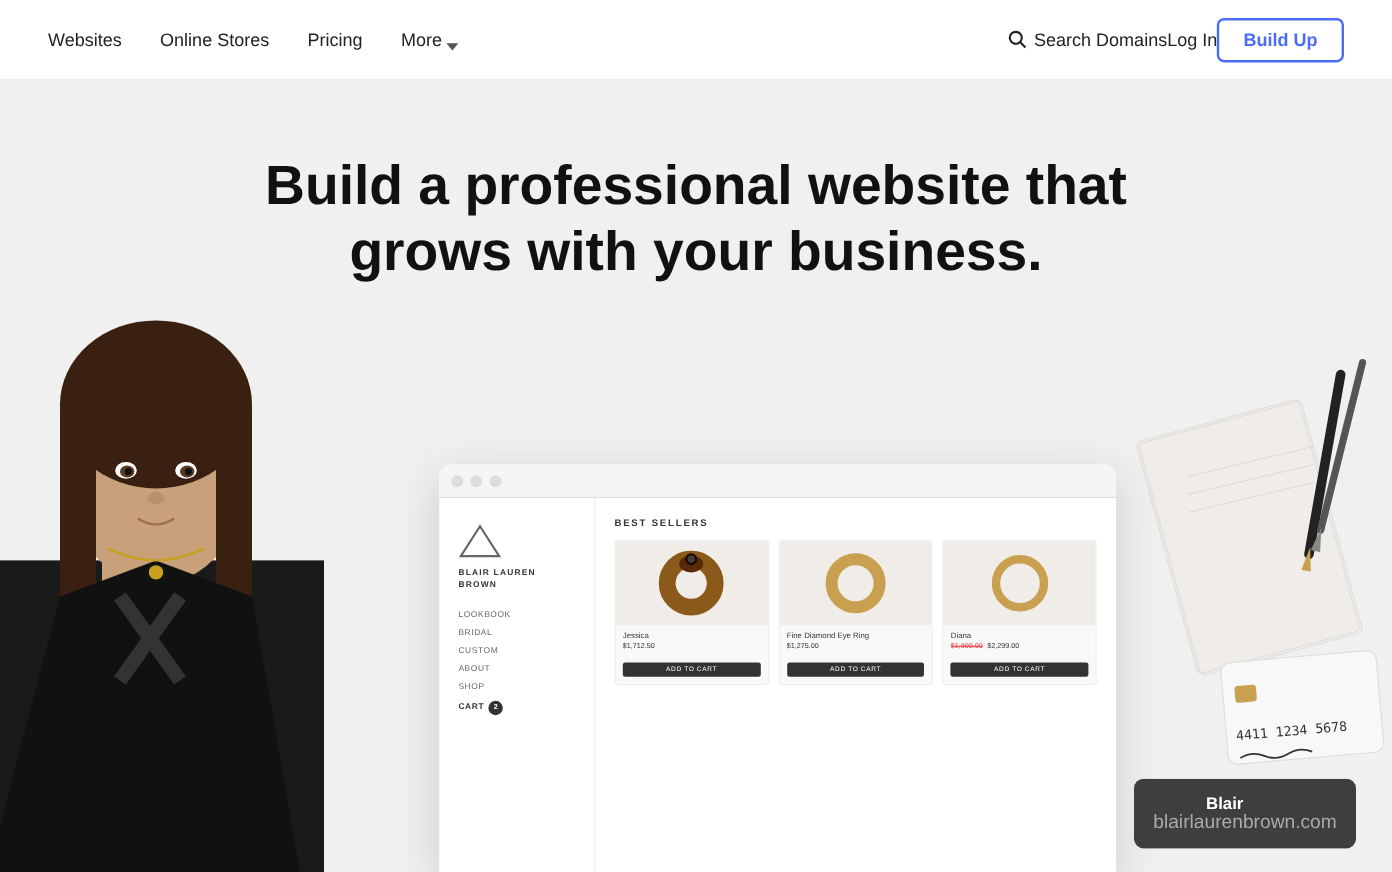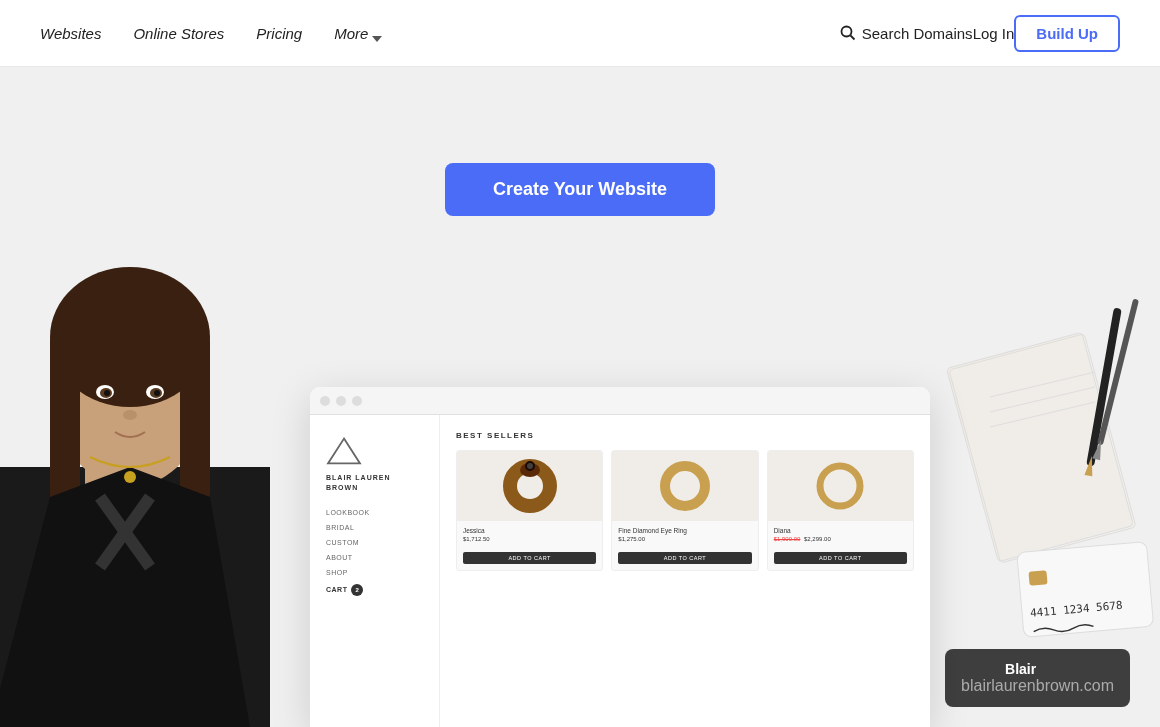--- a/index.html
+++ b/index.html
@@ -14,21 +14,20 @@
       padding: 0 40px;
       height: 67px;
       border-bottom: 1px solid #e8e8e8;
       position: relative;
       z-index: 10;
     }
     .header-left {
       display: flex;
       align-items: center;
       gap: 32px;
-      font-style: italic;
     }
     .nav-link {
       font-size: 15px;
       color: #222;
       text-decoration: none;
       cursor: pointer;
     }
     .more-nav {
       display: flex;
       align-items: flex-end;
@@ -157,21 +156,21 @@
       height: 480px;
       z-index: 5;
       overflow: hidden;
     }
 
     
     .mockup-container {
       position: absolute;
       right: 230px;
       bottom: 0;
-      width: 620px;
+      width: 564px;
       height: 340px;
       background: #fff;
       border-radius: 10px 10px 0 0;
       box-shadow: 0 10px 40px rgba(0,0,0,0.15);
       overflow: hidden;
       z-index: 3;
     }
     .mockup-titlebar {
       height: 28px;
       background: #f5f5f5;
@@ -349,21 +348,21 @@
         <line x1="10.5" y1="10.5" x2="14.5" y2="14.5"></line>
       </svg>
       <span>Search Domains</span>
     </span>
     <a class="login-link">Log In</a>
     <button class="signup-btn">Build Up</button>
   </div>
 </header>
 
 <main class="hero">
-  <button class="cta-btn">Create Your Website</button>
+  <h1 class="hero-title">Build a professional website that grows with your business.</h1>
 
   <div class="person-img">
     <svg width="280" height="480" viewBox="0 0 280 480" xmlns="http://www.w3.org/2000/svg">
 
       <rect x="0" y="220" width="280" height="260" fill="#1a1a1a" rx="0"></rect>
 
       <rect x="95" y="190" width="70" height="50" fill="#c8a07a"></rect>
 
       <ellipse cx="140" cy="150" rx="75" ry="90" fill="#c8a07a"></ellipse>
 

